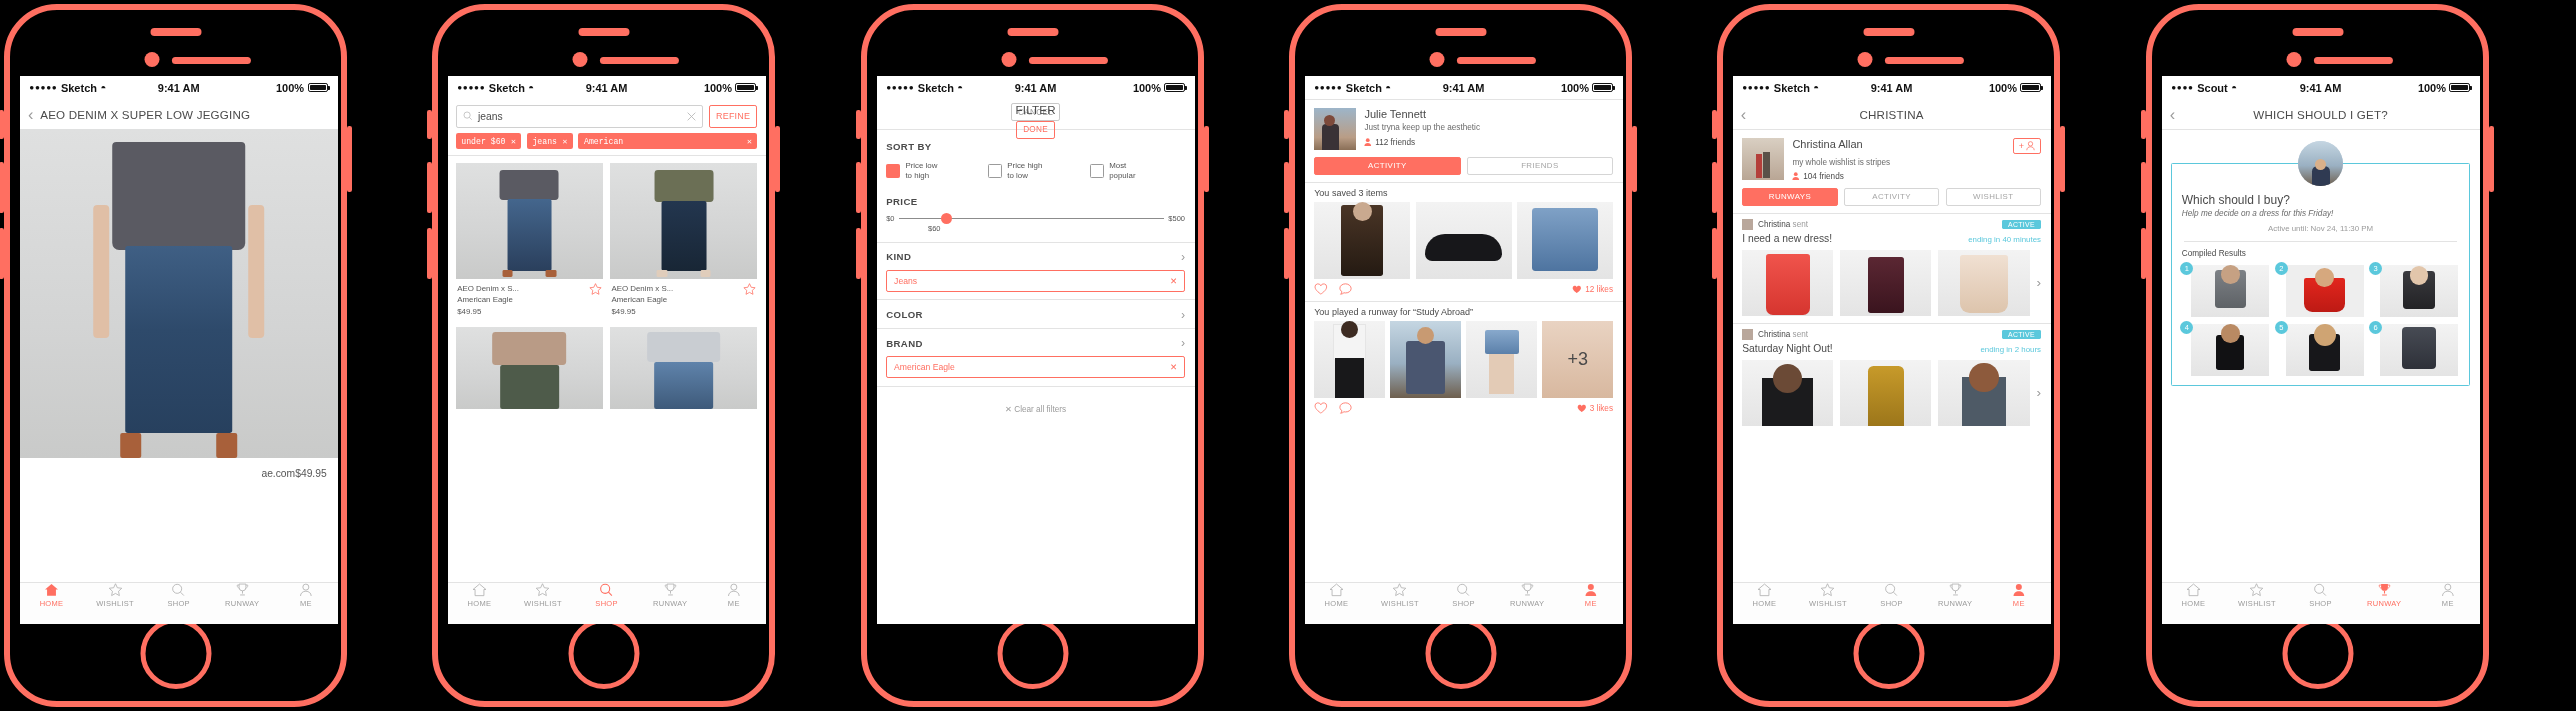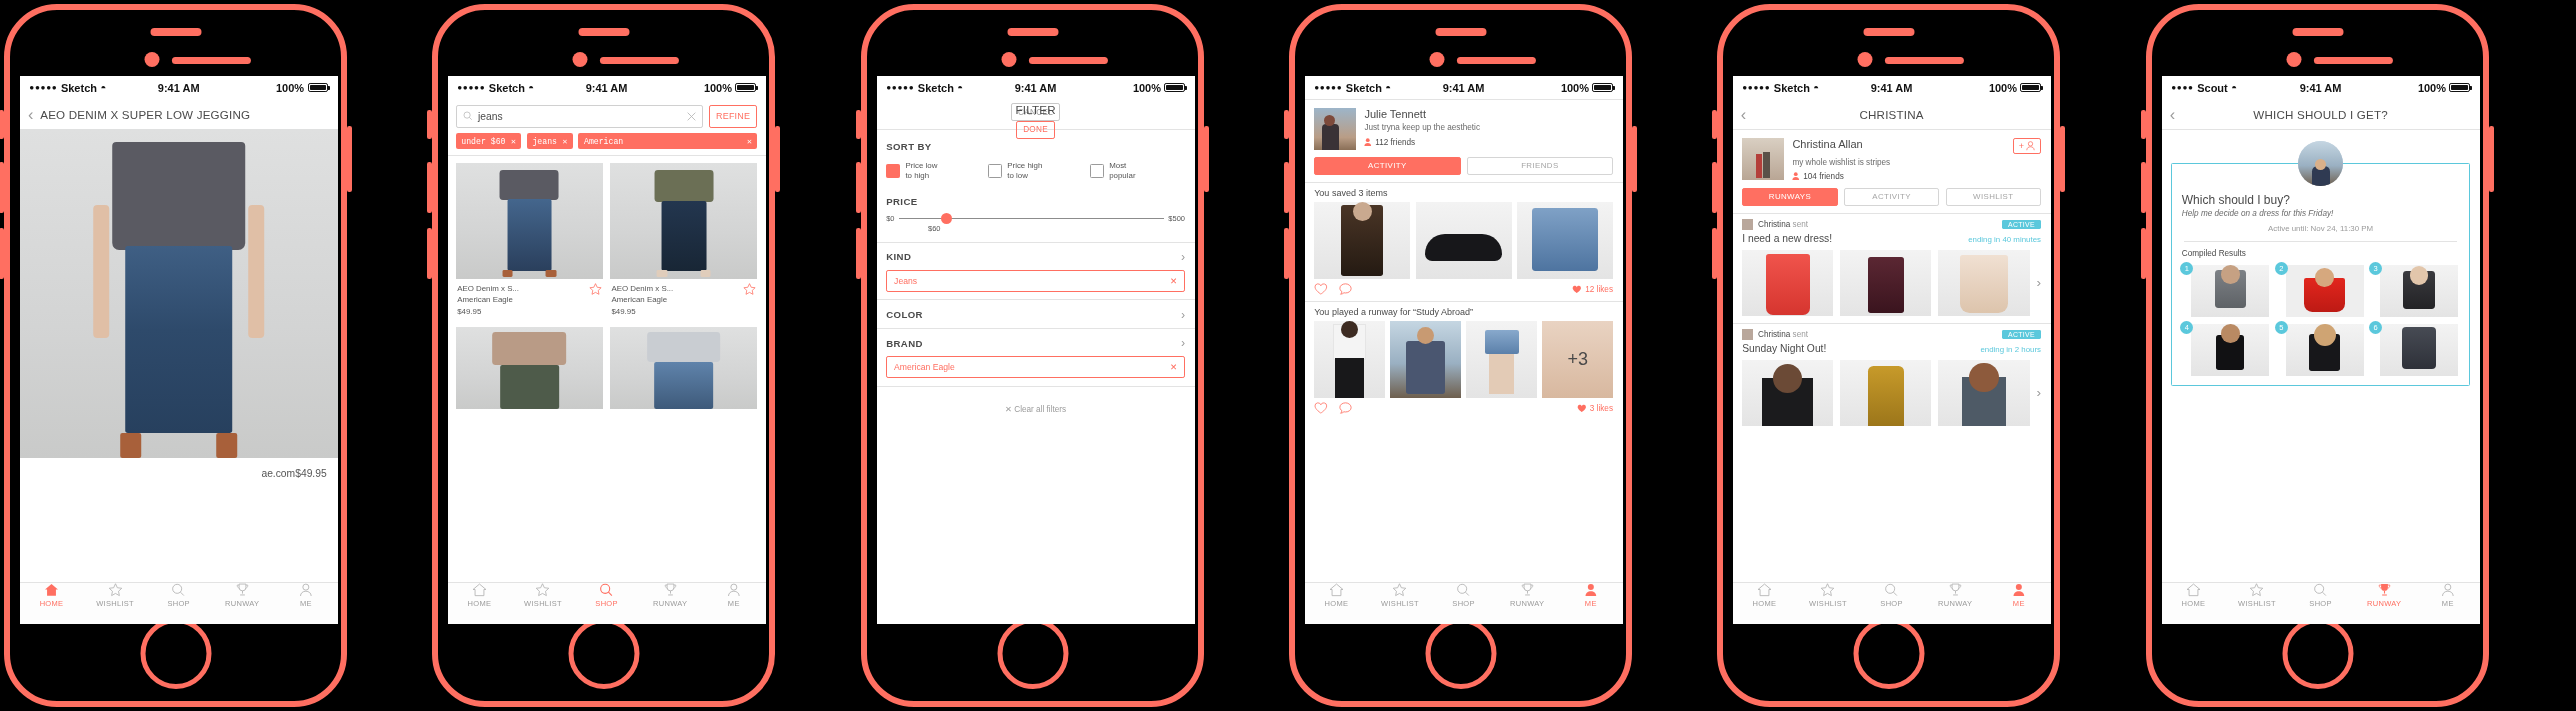--- a/index.html
+++ b/index.html
@@ -823,21 +823,21 @@
       </div>
       <div class="hairline" style="margin-top:6.9px"></div>
 
       <div class="rw-card">
         <div class="rw-top">
           <span class="rw-av"></span>
           <span class="rw-who"><b style="font-weight:400">Christina</b> <span>sent</span></span>
           <span class="badge-active">ACTIVE</span>
         </div>
         <div class="rw-row2">
-          <span class="rw-title">Sunday Night Out!</span>
+          <span class="rw-title">Saturday Night Out!</span>
           <span class="rw-end">ending in 2 hours</span>
         </div>
         <div class="rw-items">
           <div class="ri">
               <div class="ph ph-white"></div>
               <div style="position:absolute;left:22%;top:28%;right:22%;bottom:0;background:#1b1b1d;"></div>
               <div style="position:absolute;left:34%;top:6%;width:32%;padding-bottom:32%;border-radius:50%;background:#6b4a36;"></div>
             </div>
           <div class="ri">
               <div class="ph ph-white"></div>

